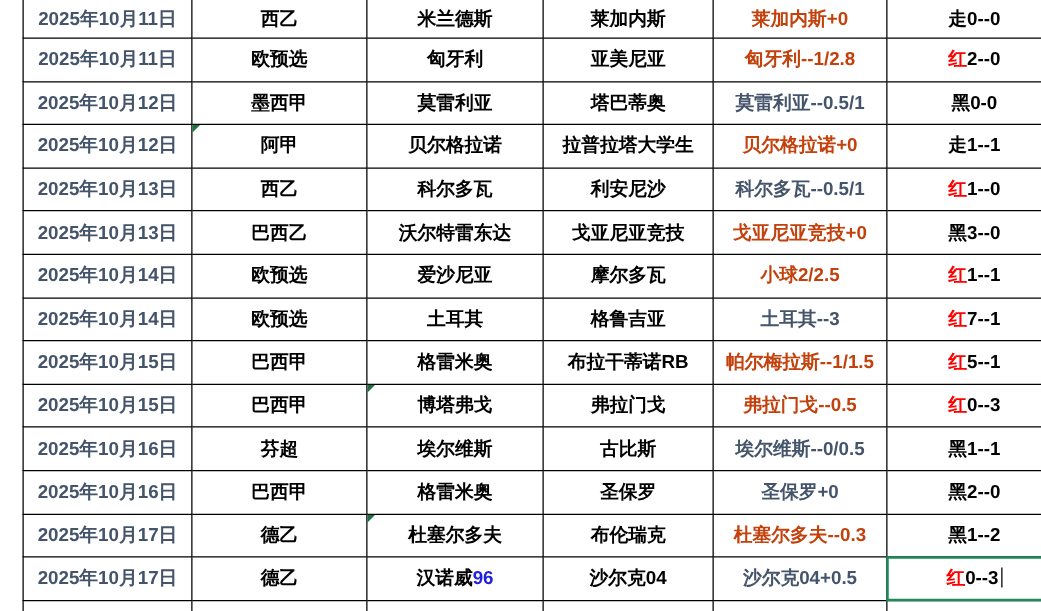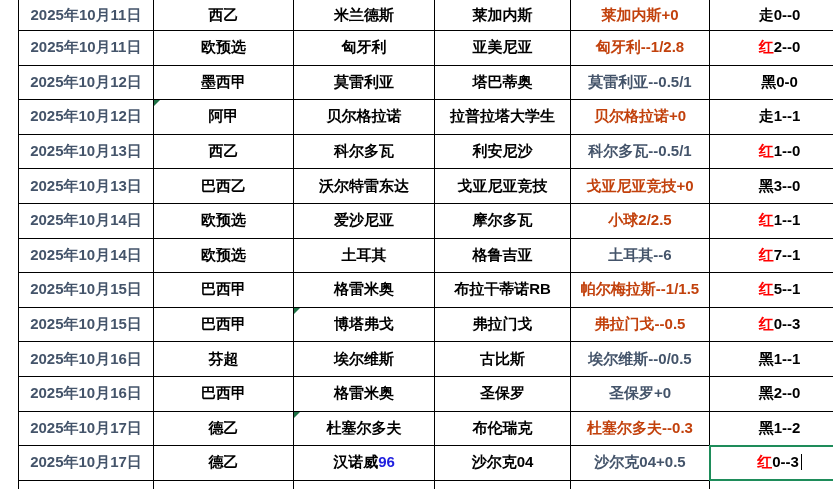--- a/index.html
+++ b/index.html
@@ -229,21 +229,21 @@
       <span>欧预选</span>
     </td>
     <td class="cell-home">
       
       <span>土耳其</span><span class="blue-suffix"></span>
     </td>
     <td class="cell-away">
       <span>格鲁吉亚</span>
     </td>
     <td class="cell-handicap gray">
-      <span>土耳其--6</span>
+      <span>土耳其--3</span>
     </td>
     <td class="cell-result">
       <span class="flag red">红</span><span>7--1</span>
       
     </td>
   </tr>
       <tr>
     <td class="cell-date">
       <span>2025年10月15日</span>
     </td>

